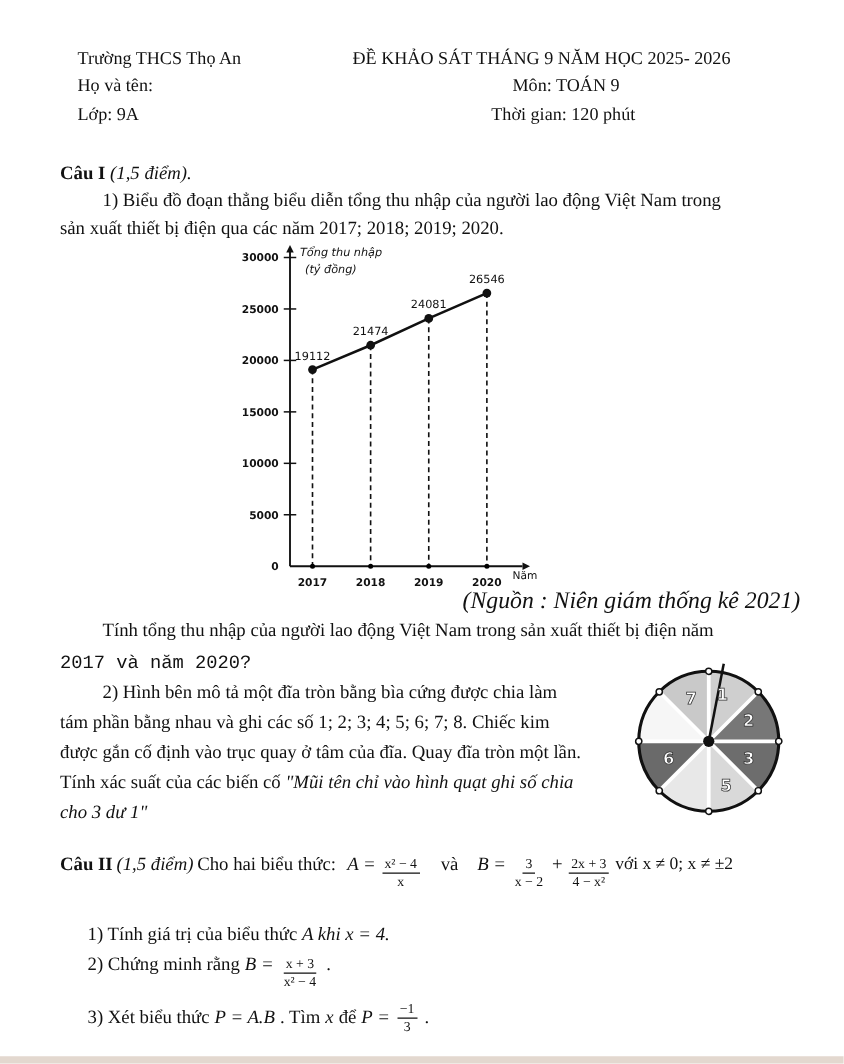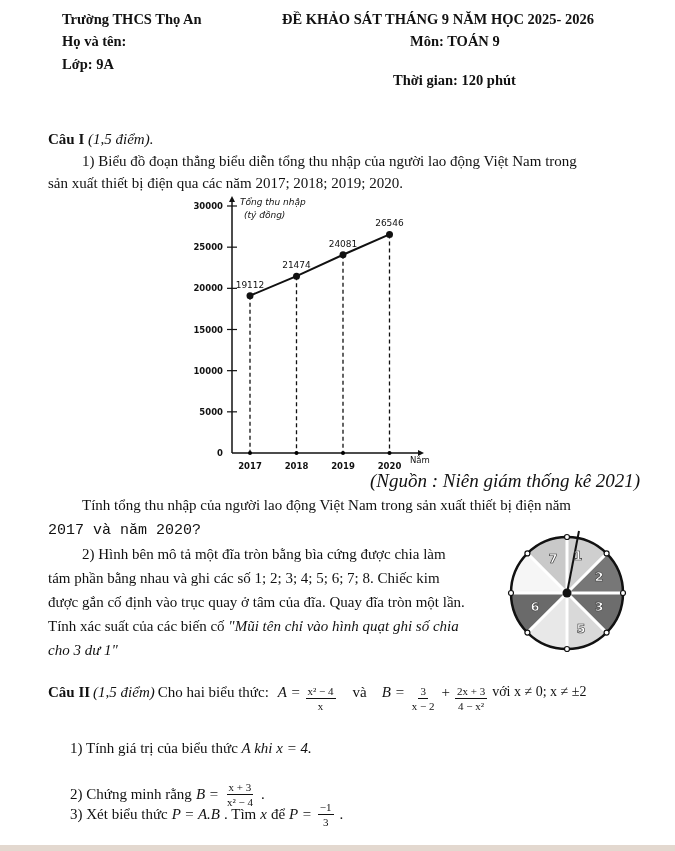--- a/index.html
+++ b/index.html
@@ -2,40 +2,40 @@
 <html><head>
 <meta charset="utf-8">
 <style>
   html, body { margin: 0; padding: 0; }
   body {
     width: 675px; height: 851px; position: relative; overflow: hidden;
     background: #ffffff; color: #111;
     font-family: "Liberation Serif", serif;
   }
   .abs { position: absolute; }
-  .hdr { font-weight: bold; font-size: 14.5px; white-space: nowrap; }
+  .hdr { font-weight: normal; font-size: 14.5px; white-space: nowrap; margin-top: 28px; }
   .txt { font-size: 15px; white-space: nowrap; }
   .it { font-style: italic; }
   .b { font-weight: bold; }
   .frac { display: inline-flex; flex-direction: column; align-items: center; vertical-align: middle; font-size: 11px; line-height: 14px; margin: 0 2px; }
   .frac .num { border-bottom: 1px solid #111; padding: 0 2px; }
   .frac .den { padding: 0 2px; }
   .math { font-style: italic; }
   .bottom-strip { position: absolute; left: 0; top: 845px; width: 675px; height: 6px; background: #e3d8cf; }
   svg text { font-family: "DejaVu Sans", sans-serif; }
 </style>
 </head>
 <body>
 
 <div class="abs hdr" style="left:62px;top:11px;">Trường THCS Thọ An</div>
 <div class="abs hdr" style="left:62px;top:33px;">Họ và tên:</div>
 <div class="abs hdr" style="left:62px;top:56px;">Lớp: 9A</div>
 <div class="abs hdr" style="left:282px;top:11px;">ĐỀ KHẢO SÁT THÁNG 9 NĂM HỌC 2025- 2026</div>
 <div class="abs hdr" style="left:410px;top:33px;">Môn: TOÁN 9</div>
-<div class="abs hdr" style="left:393px;top:72px;">Thời gian: 120 phút</div>
+<div class="abs hdr" style="left:393px;top:56px;">Thời gian: 120 phút</div>
 
 <div class="abs txt" style="left:48px;top:131px;">
   <span class="b">Câu I</span>
   <span class="it">(1,5 điểm).</span>
 </div>
 <div class="abs txt" style="left:82px;top:153px;">1) Biểu đồ đoạn thẳng biểu diễn tổng thu nhập của người lao động Việt Nam trong</div>
 <div class="abs txt" style="left:48px;top:175px;">sản xuất thiết bị điện qua các năm 2017; 2018; 2019; 2020.</div>
 
 <svg class="abs" id="chart" style="left:170px;top:192px;" width="290" height="290">
     <line x1="62" y1="261" x2="248" y2="261" stroke="#111" stroke-width="1.5"></line>
@@ -160,21 +160,21 @@
       <span class="den">4 − x²</span>
     </span>
   <span style="font-size:14px;">với  x ≠ 0; x ≠ ±2</span>
 </div>
 
 <div class="abs txt" style="left:70px;top:740px;">
   <span>1)  Tính giá trị của biểu thức</span>
   <span class="math">A khi x = 4.</span>
 </div>
 
-<div class="abs txt" style="left:70px;top:764px;display:flex;align-items:center;gap:4px;margin-top:16px;">
+<div class="abs txt" style="left:70px;top:764px;display:flex;align-items:flex-start;gap:4px;">
   <span>2)  Chứng minh rằng</span>
   <span class="math">B =</span>
   <span class="frac">
       <span class="num">x + 3</span>
       <span class="den">x² − 4</span>
     </span>
     <span>.</span>
 </div>
 
 <div class="abs txt" style="left:70px;top:800px;display:flex;align-items:center;gap:4px;">

